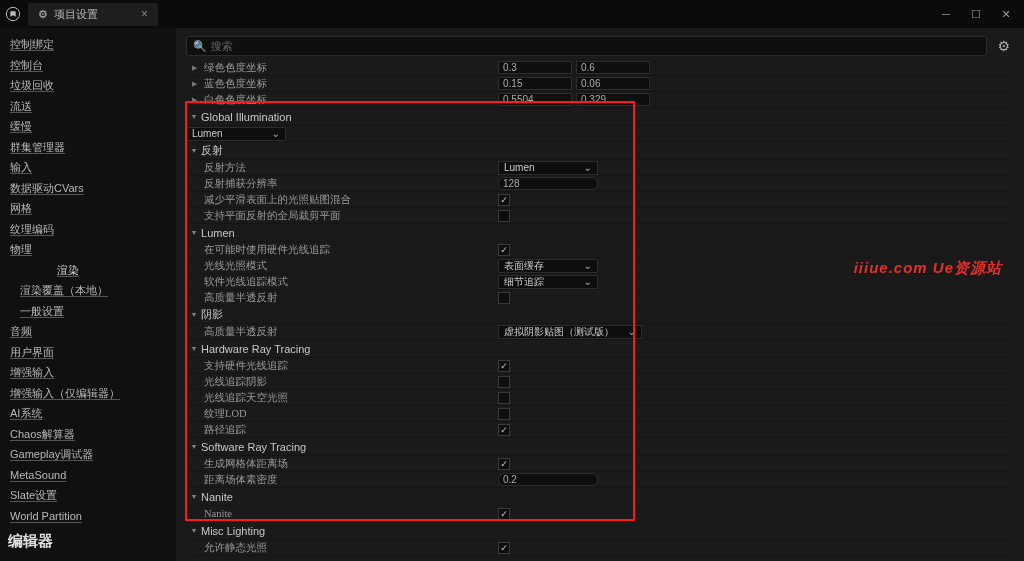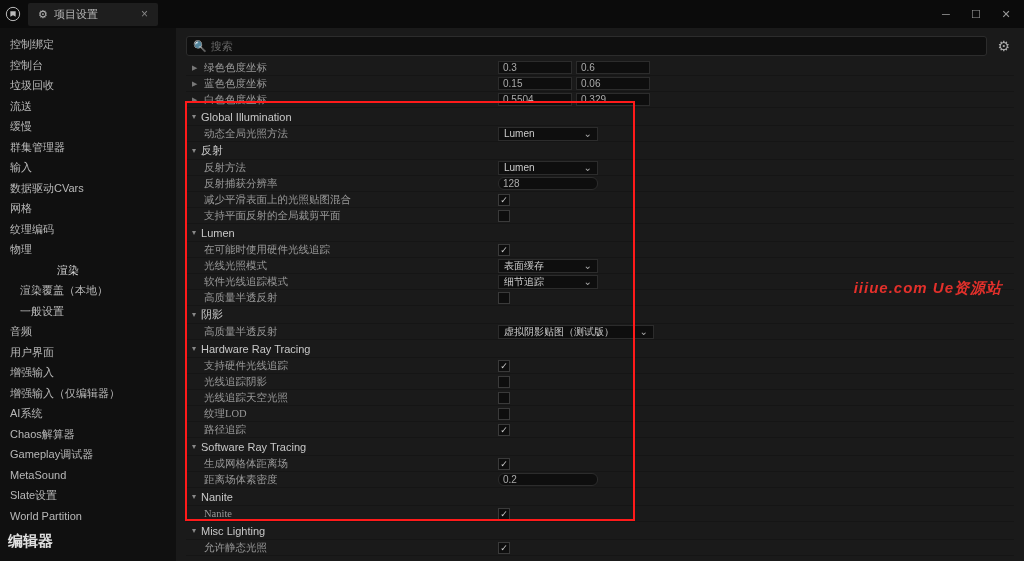--- a/index.html
+++ b/index.html
@@ -60,20 +60,21 @@
     .sidebar {
       width: 176px;
       background: #101010;
       padding: 6px 8px;
       overflow: hidden;
     }
     .sidebar-item {
       padding: 2px 2px;
       font-size: 11px;
       color: #b8b8b8;
+      text-decoration: underline;
       text-decoration-color: #555;
       text-underline-offset: 2px;
       line-height: 1.5;
     }
     .sidebar-item.selected { color: #d8d8d8; margin-left: 47px; }
     .sidebar-indent { padding-left: 12px; }
     .sidebar-heading {
       font-size: 15px;
       font-weight: 600;
       color: #e0e0e0;
@@ -164,21 +165,21 @@
       border: 1px solid #2c2c2c;
       width: 100px;
       height: 14px;
       padding: 0 5px;
       color: #ccc;
       font-size: 10px;
       display: flex;
       align-items: center;
       justify-content: space-between;
     }
-    .dropdown.wide { width: 156px; }
+    .dropdown.wide { width: 144px; }
     .dropdown::after { content: "⌄"; color: #aaa; font-size: 10px; }
     .checkbox {
       width: 12px;
       height: 12px;
       background: #0e0e0e;
       border: 1px solid #3a3a3a;
       display: flex;
       align-items: center;
       justify-content: center;
       color: #ccc;
@@ -189,21 +190,21 @@
       position: absolute;
       left: 185px;
       top: 101px;
       width: 450px;
       height: 420px;
       pointer-events: none;
     }
     .watermark {
       position: absolute;
       right: 22px;
-      top: 279px;
+      top: 259px;
       color: #e3302b;
       font-size: 15px;
       font-weight: 600;
       font-style: italic;
       letter-spacing: 1px;
       pointer-events: none;
     }
   </style>
 </head>
 <body>
@@ -286,21 +287,20 @@
         </div>
         <div class="prop-row">
           <div class="prop-label expand">白色色度坐标</div>
           <div class="prop-value">
             <div class="num-input">0.5504</div>
             <div class="num-input">0.329</div>
           </div>
         </div>
         <div class="section-header">Global Illumination</div>
         <div class="prop-row">
-          <div class="prop-label">动态全局光照方法</div>
           <div class="prop-value">
             <div class="dropdown">Lumen</div>
           </div>
         </div>
         <div class="section-header">反射</div>
         <div class="prop-row">
           <div class="prop-label">反射方法</div>
           <div class="prop-value">
             <div class="dropdown">Lumen</div>
           </div>

